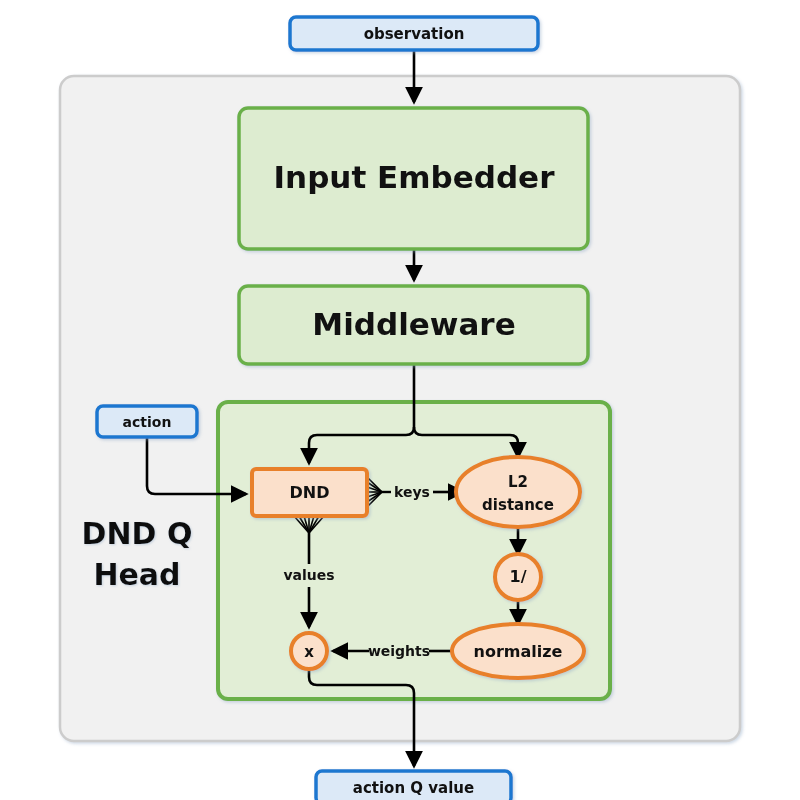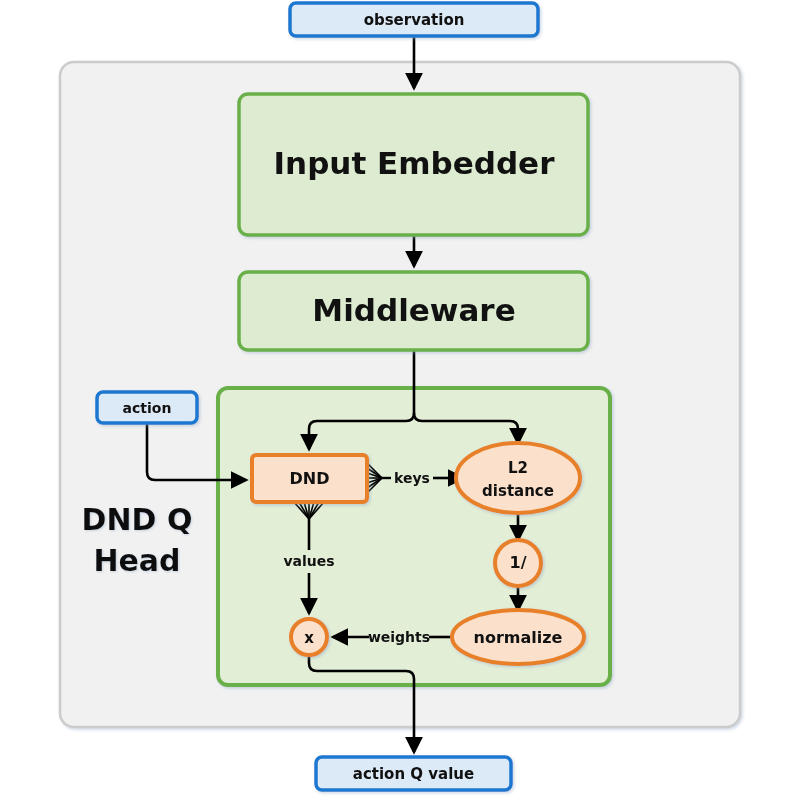--- a/index.html
+++ b/index.html
@@ -9,21 +9,21 @@
   }
   body {
     width: 800px;
     height: 800px;
     font-family: "DejaVu Sans", sans-serif;
     overflow: hidden;
     position: relative;
   }
   #canvas {
     position: absolute;
-    left: 0; top: 0;
+    left: 0; top: 14px;
     width: 800px;
     height: 760px;
   }
   svg { display: block; }
   .node-label {
     font-family: "DejaVu Sans", sans-serif;
     font-weight: bold;
     fill: #111111;
     text-anchor: middle;
     dominant-baseline: middle;

